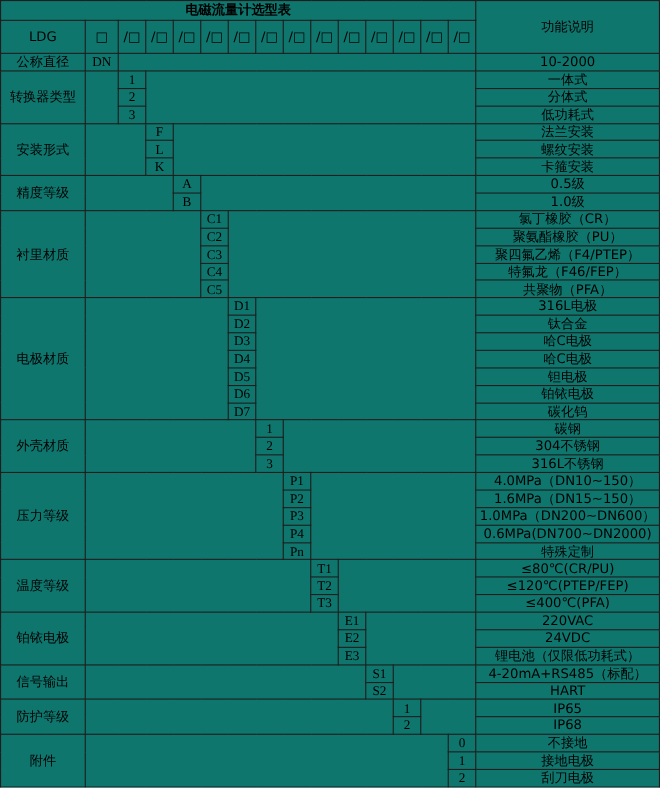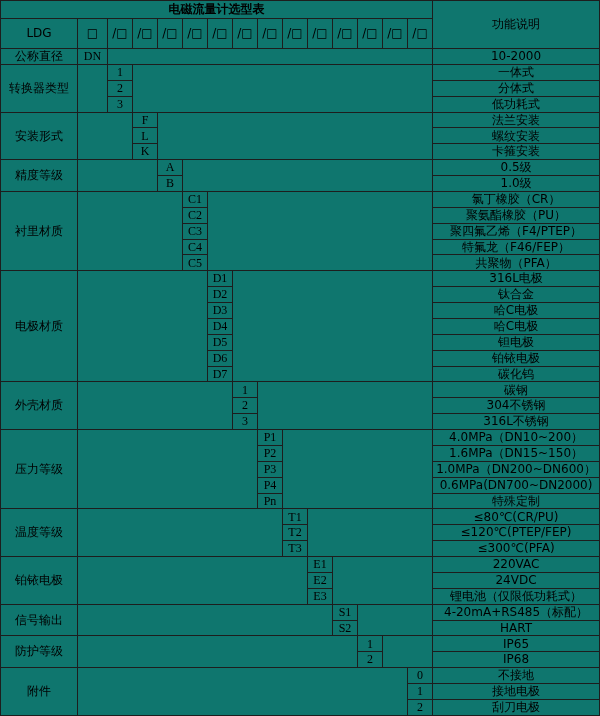--- a/index.html
+++ b/index.html
@@ -187,21 +187,21 @@
         </tr>
         <tr>
           <td class="code-cell">3</td>
           <td>316L不锈钢</td>
         </tr>
         <tr>
           <td rowspan="5">压力等级</td>
           <td colspan="7" rowspan="5"></td>
           <td class="code-cell">P1</td>
           <td colspan="6" rowspan="5"></td>
-          <td class="desc-left">4.0MPa（DN10~200）</td>
+          <td class="desc-left">4.0MPa（DN10~150）</td>
         </tr>
         <tr>
           <td class="code-cell">P2</td>
           <td class="desc-left">1.6MPa（DN15~150）</td>
         </tr>
         <tr>
           <td class="code-cell">P3</td>
           <td class="desc-left">1.0MPa（DN200~DN600）</td>
         </tr>
         <tr>
@@ -218,21 +218,21 @@
           <td class="code-cell">T1</td>
           <td colspan="5" rowspan="3"></td>
           <td>≤80℃(CR/PU)</td>
         </tr>
         <tr>
           <td class="code-cell">T2</td>
           <td>≤120℃(PTEP/FEP)</td>
         </tr>
         <tr>
           <td class="code-cell">T3</td>
-          <td>≤300℃(PFA)</td>
+          <td>≤400℃(PFA)</td>
         </tr>
         <tr>
           <td rowspan="3">铂铱电极</td>
           <td colspan="9" rowspan="3"></td>
           <td class="code-cell">E1</td>
           <td colspan="4" rowspan="3"></td>
           <td>220VAC</td>
         </tr>
         <tr>
           <td class="code-cell">E2</td>

